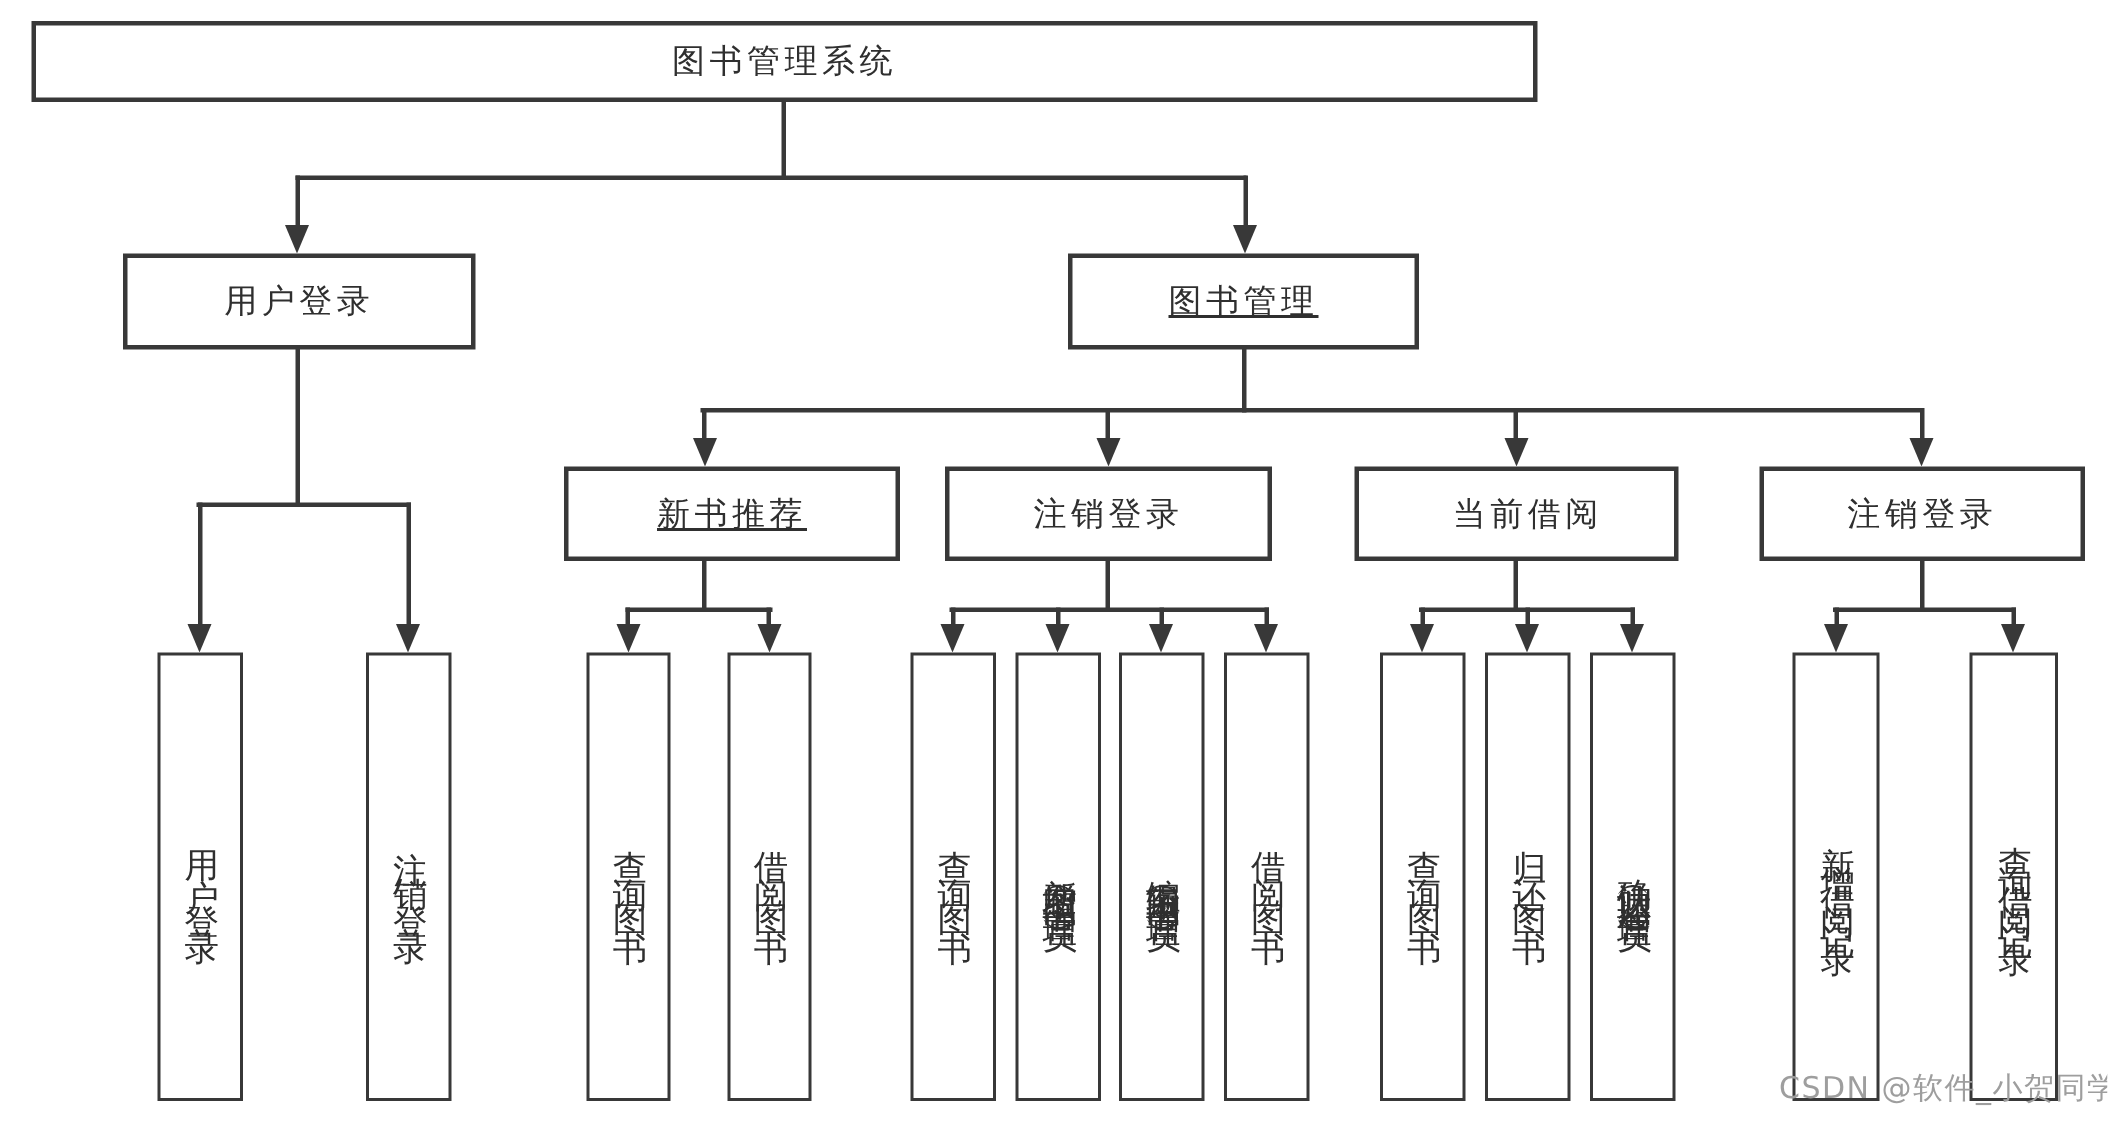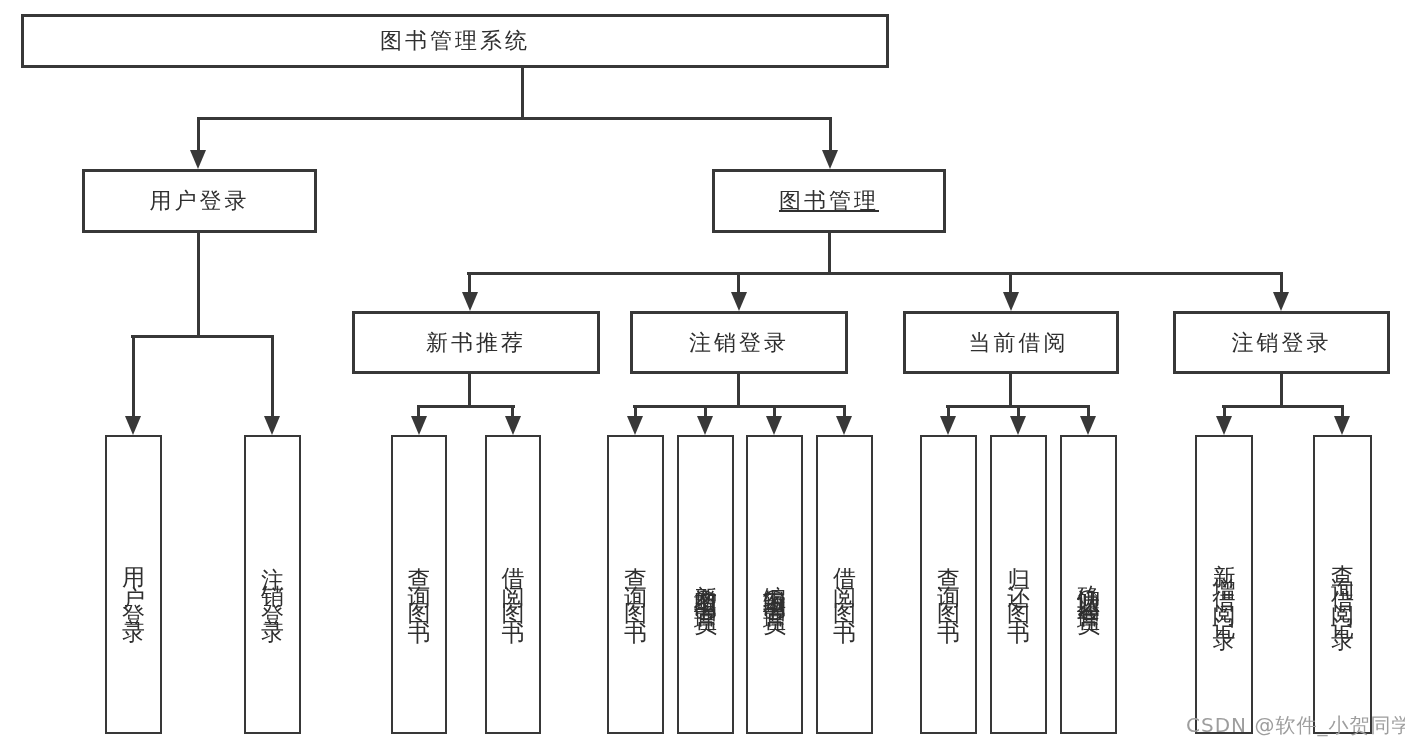--- a/index.html
+++ b/index.html
@@ -63,21 +63,21 @@
     color: #9e9e9e;
     letter-spacing: 1px;
     white-space: nowrap;
   }
 </style>
 </head>
 <body>
 
 <div id="canvas">
 
-  <div class="node" style="left:21px; top:14px; width:868px; height:54px;">图书管理系统</div>
+  <div class="node" style="left:21px; top:14px; width:1004px; height:54px;">图书管理系统</div>
 
   <div>
     <div class="vline" style="left:521px; top:66px; height:54px;"></div>
     <div class="hline" style="left:197px; top:117px; width:634px;"></div>
     <div class="vline" style="left:197px; top:117px; height:36px;"></div>
     <div class="vline" style="left:829px; top:117px; height:36px;"></div>
     <div class="arrow" style="left:190px; top:150px;"></div>
     <div class="arrow" style="left:822px; top:150px;"></div>
   </div>
 
@@ -99,21 +99,21 @@
     <div class="vline" style="left:468px; top:272px; height:23px;"></div>
     <div class="vline" style="left:737px; top:272px; height:23px;"></div>
     <div class="vline" style="left:1009px; top:272px; height:23px;"></div>
     <div class="vline" style="left:1280px; top:272px; height:23px;"></div>
     <div class="arrow" style="left:462px; top:292px;"></div>
     <div class="arrow" style="left:731px; top:292px;"></div>
     <div class="arrow" style="left:1003px; top:292px;"></div>
     <div class="arrow" style="left:1273px; top:292px;"></div>
   </div>
 
-  <div class="node" style="left:352px; top:311px; width:248px; height:63px;">新书推荐</div>
+  <div class="node" style="left:376px; top:311px; width:224px; height:63px;text-decoration:underline;">新书推荐</div>
   <div class="node" style="left:630px; top:311px; width:218px; height:63px;">注销登录</div>
   <div class="node" style="left:903px; top:311px; width:216px; height:63px;padding-left:15px;">当前借阅</div>
   <div class="node" style="left:1173px; top:311px; width:217px; height:63px;">注销登录</div>
 
   <div>
     <div class="vline" style="left:468px; top:372px; height:36px;"></div>
     <div class="hline" style="left:417px; top:405px; width:98px;"></div>
     <div class="vline" style="left:417px; top:405px; height:13px;"></div>
     <div class="vline" style="left:511px; top:405px; height:13px;"></div>
     <div class="arrow" style="left:411px; top:416px;"></div>

